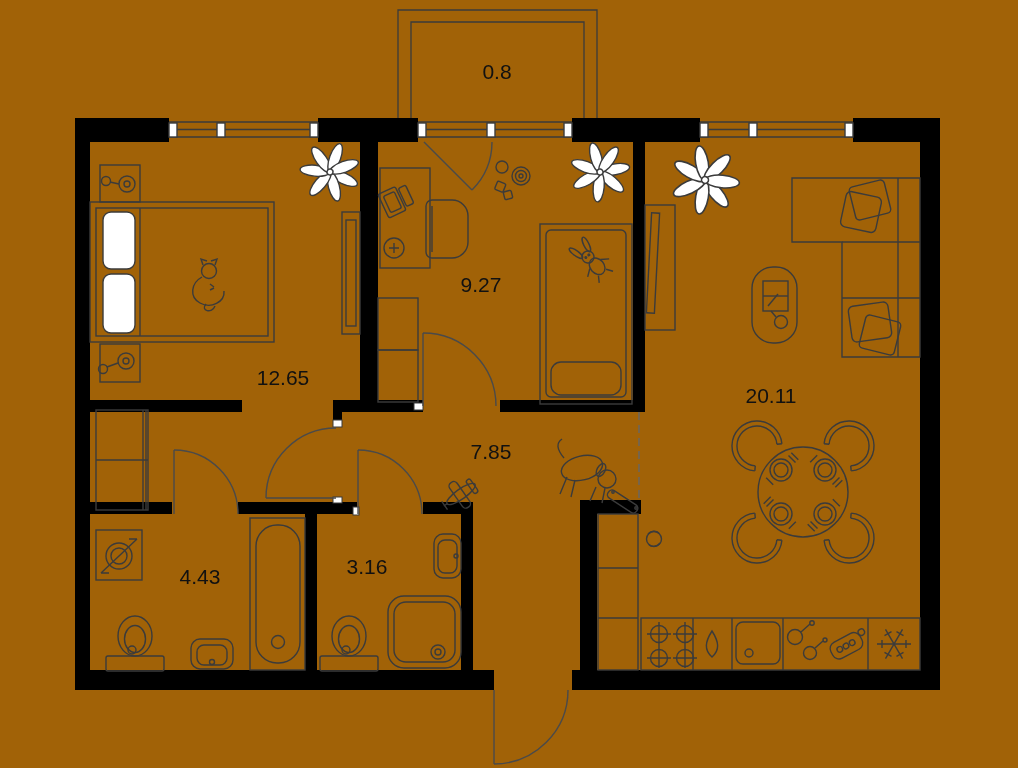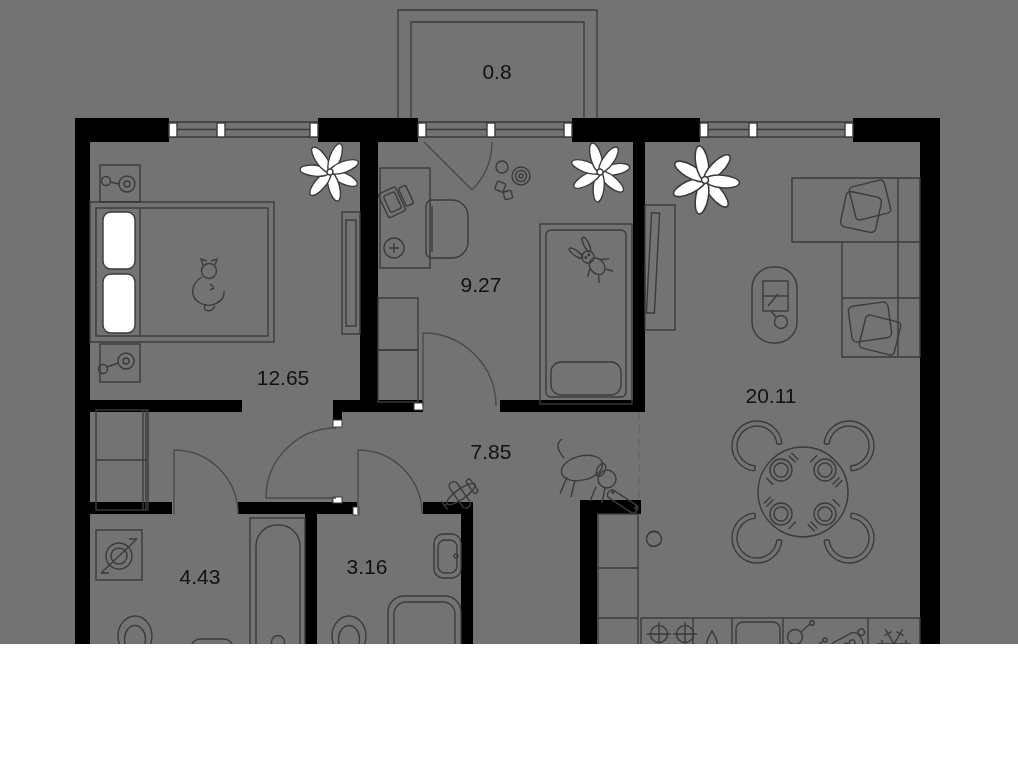--- a/index.html
+++ b/index.html
@@ -1,16 +1,16 @@
 <!DOCTYPE html>
 <html><head>
 <meta charset="utf-8">
 <style>
   html,body{margin:0;padding:0;background:#ffffff;}
-  .plan-wrap{position:relative;width:1018px;height:644px;background:#737373;overflow:hidden;
+  .plan-wrap{position:relative;width:1018px;height:768px;background:#a16207;overflow:hidden;
              font-family:"Liberation Sans", sans-serif;}
   svg{display:block;}
   .lbl{font-family:"Liberation Sans", sans-serif;font-size:21px;fill:#111;}
   .thin{stroke:#3b3b3b;stroke-width:1.3;fill:none;}
   .furn{stroke:#3b3b3b;stroke-width:1.4;fill:#ffffff;}
   .furnN{stroke:#3b3b3b;stroke-width:1.4;fill:none;}
   .door{stroke:#4a4a4a;stroke-width:1.4;fill:none;}
 </style>
 </head>
 <body>

